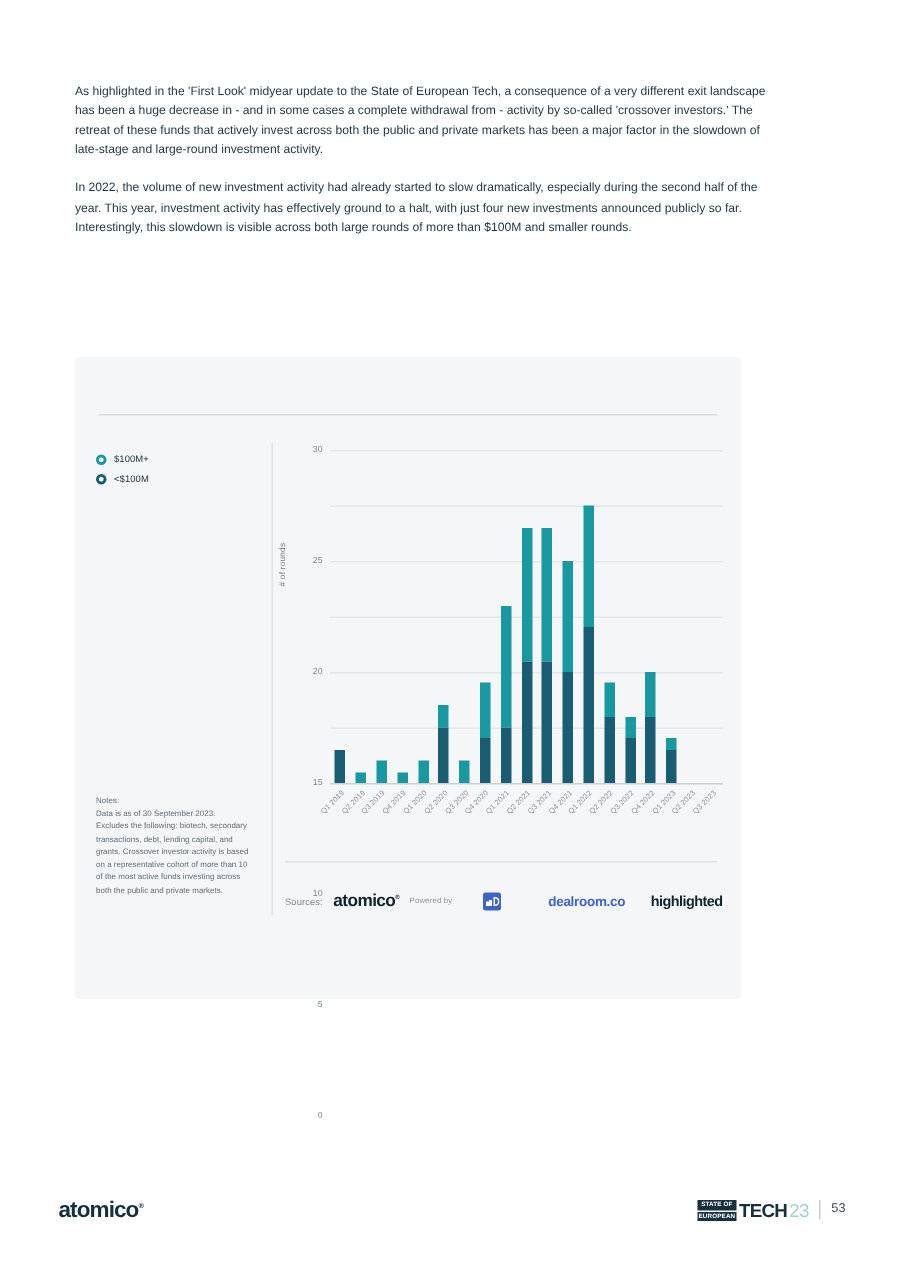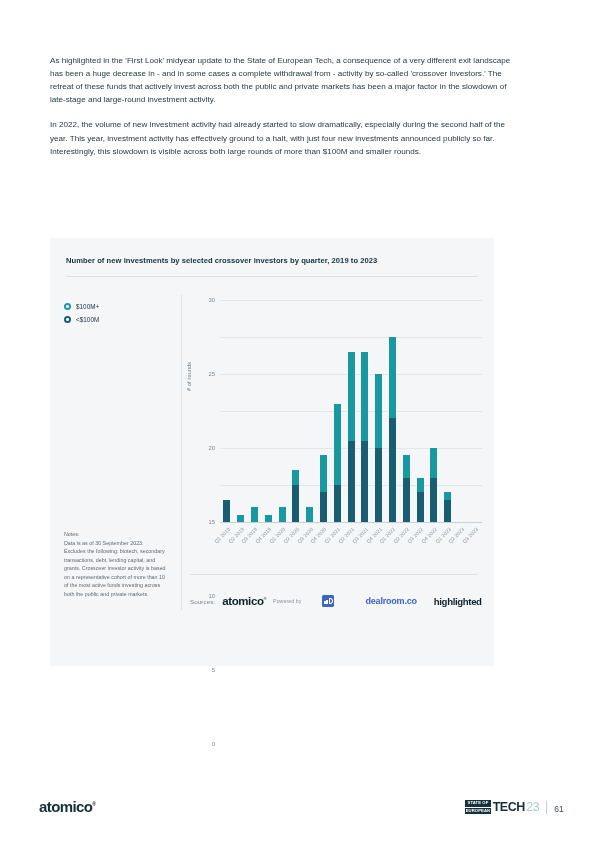--- a/index.html
+++ b/index.html
@@ -326,21 +326,21 @@
   }
   .footer-logo sup {
     font-size: 5px;
     vertical-align: super;
   }
   .footer-right {
     position: absolute;
     right: 36px;
     bottom: 34px;
     display: flex;
-    align-items: flex-end;
+    align-items: flex-start;
     gap: 7px;
   }
   .set-badge {
     display: flex;
     align-items: center;
     gap: 1.5px;
   }
   .set-stack {
     display: flex;
     flex-direction: column;
@@ -385,21 +385,20 @@
 
 <div class="page">
 
   <div class="content">
     <p class="para">As highlighted in the 'First Look' midyear update to the State of European Tech, a consequence of a very different exit landscape has been a huge decrease in - and in some cases a complete withdrawal from - activity by so-called 'crossover investors.' The retreat of these funds that actively invest across both the public and private markets has been a major factor in the slowdown of late-stage and large-round investment activity.</p>
     <p class="para">In 2022, the volume of new investment activity had already started to slow dramatically, especially during the second half of the year. This year, investment activity has effectively ground to a halt, with just four new investments announced publicly so far. Interestingly, this slowdown is visible across both large rounds of more than $100M and smaller rounds.</p>
   </div>
 
   <div class="card">
 
-    <div class="card-title">Number of new investments by selected crossover investors by quarter, 2019 to 2023</div>
     <div class="card-rule"></div>
 
     <div class="legend">
       <div class="legend-row">
         <span class="legend-dot" style="background:#1898a0"></span>
         <span class="legend-label">$100M+</span>
       </div>
       <div class="legend-row">
         <span class="legend-dot" style="background:#195d72"></span>
         <span class="legend-label">&lt;$100M</span>
@@ -628,16 +627,16 @@
   <div class="footer-right">
     <div class="set-badge">
       <span class="set-stack">
         <span>STATE OF</span>
         <span>EUROPEAN</span>
       </span>
       <span class="set-tech">TECH</span>
       <span class="set-23">23</span>
     </div>
     <div class="footer-sep"></div>
-    <div class="page-num">61</div>
+    <div class="page-num">53</div>
   </div>
 
 </div>
 
 </body></html>

